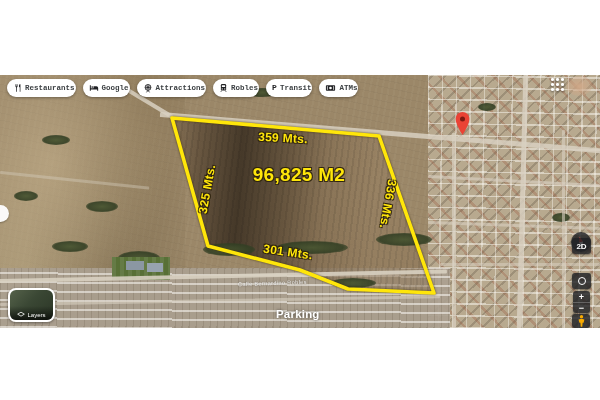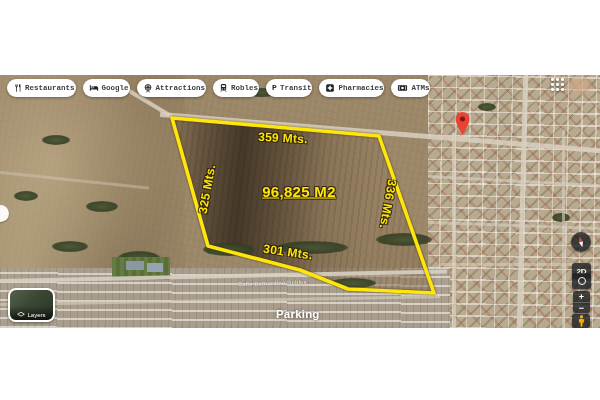--- a/index.html
+++ b/index.html
@@ -59,21 +59,21 @@
   .tan-blob { left:566px; top:1px; width:26px; height:20px; border-radius:50%;
     background:radial-gradient(#cfa888, rgba(200,160,125,0)); }
 
   
   .poly-svg { left:0; top:0; width:600px; height:253px; }
   .parcel-label { position:absolute; color:#ffe60a; font-weight:bold; white-space:nowrap;
     text-shadow:-1px -1px 0 rgba(45,34,12,.85), 1px -1px 0 rgba(45,34,12,.85),
                 -1px 1px 0 rgba(45,34,12,.85), 1px 1px 0 rgba(45,34,12,.85);
     transform:translate(-50%,-50%); letter-spacing:.3px; }
   .lbl-top    { left:283px; top:63px;  font-size:12px; transform:translate(-50%,-50%) rotate(3deg); }
-  .lbl-area   { left:299px; top:116px; font-size:15px;text-decoration:underline; }
+  .lbl-area   { left:299px; top:100px; font-size:19px; }
   .lbl-left   { left:207px; top:114px; font-size:12px; transform:translate(-50%,-50%) rotate(-80deg); }
   .lbl-right  { left:388px; top:129px; font-size:12px; transform:translate(-50%,-50%) rotate(100deg); }
   .lbl-bottom { left:288px; top:177px; font-size:12px; transform:translate(-50%,-50%) rotate(8deg); }
 
   .street-label { left:238px; top:205px; font-size:5.5px; color:rgba(255,255,255,.88);
     transform:rotate(-2deg); letter-spacing:.4px; text-shadow:0 0 2px rgba(0,0,0,.5); }
 
   .marker { left:455px; top:37px; width:15px; height:23px; }
 
   
@@ -86,21 +86,21 @@
 
   
   .apps-grid { left:551px; top:3px; width:13px; height:13px; display:grid;
     grid-template-columns:repeat(3,1fr); gap:2px; filter:drop-shadow(0 1px 1px rgba(0,0,0,.5)); cursor:pointer; }
   .apps-grid i { width:2.6px; height:2.6px; background:#fff; border-radius:50%; }
 
   .ctl { position:absolute; left:572px; background:rgba(32,33,36,.82); border-radius:3px;
     color:#fff; display:flex; align-items:center; justify-content:center;
     box-shadow:0 1px 2px rgba(0,0,0,.4); cursor:pointer; }
   .compass { left:571px; top:157px; width:20px; height:20px; border-radius:50%; }
-  .btn-2d { top:188px; width:19px; height:16px; font-size:8px; font-weight:bold; }
+  .btn-2d { top:163px; width:19px; height:16px; font-size:8px; font-weight:bold; }
   .btn-loc { top:198px; width:19px; height:16px; }
   .btn-loc i { width:8px; height:8px; border:1.6px solid #fff; border-radius:50%; display:block; }
   .btn-zin { top:216px; width:17px; height:11px; left:573px; font-size:9px; font-weight:bold; border-radius:3px 3px 0 0; }
   .btn-zout { top:227px; width:17px; height:11px; left:573px; font-size:9px; font-weight:bold; border-radius:0 0 3px 3px; border-top:1px solid rgba(255,255,255,.25); }
   .btn-peg { top:239px; width:18px; height:14px; }
 
   .layers-btn { left:8px; top:213px; width:47px; height:34px; border:2px solid #fff; border-radius:8px;
     overflow:hidden; background:linear-gradient(135deg,#55624a 0%, #3a4734 45%, #2b3626 100%);
     box-shadow:0 1px 3px rgba(0,0,0,.4); cursor:pointer; }
   .layers-btn .shade { position:absolute; left:0; right:0; bottom:0; height:14px;
@@ -252,27 +252,20 @@
         <circle cx="7.7" cy="7.2" r="0.8" fill="#fff"></circle>
         <path d="M3.4 9.4L2.4 11.3M8.6 9.4l1 1.9" stroke="currentColor" stroke-width="0.9"></path>
       </svg>
       <span>Robles</span>
     </div>
     <div class="pill">
       <span class="p-glyph">P</span>
       <span>Transit</span>
     </div>
     <div class="pill">
-      <svg width="10" height="10" viewBox="0 0 12 12">
-        <rect x="1.4" y="1.4" width="9.2" height="9.2" rx="2" fill="currentColor"></rect>
-        <path d="M5.1 3.3h1.8v1.8h1.8v1.8H6.9v1.8H5.1V6.9H3.3V5.1h1.8z" fill="#fff"></path>
-      </svg>
-      <span>Pharmacies</span>
-    </div>
-    <div class="pill">
       <svg width="11" height="10" viewBox="0 0 13 12">
         <rect x="1" y="2.6" width="11" height="6.8" rx="1" fill="currentColor"></rect>
         <circle cx="6.5" cy="6" r="1.6" fill="#fff"></circle>
         <rect x="2.2" y="3.8" width="1.2" height="4.4" fill="#fff" opacity=".7"></rect>
         <rect x="9.6" y="3.8" width="1.2" height="4.4" fill="#fff" opacity=".7"></rect>
       </svg>
       <span>ATMs</span>
     </div>
   </div>
 

